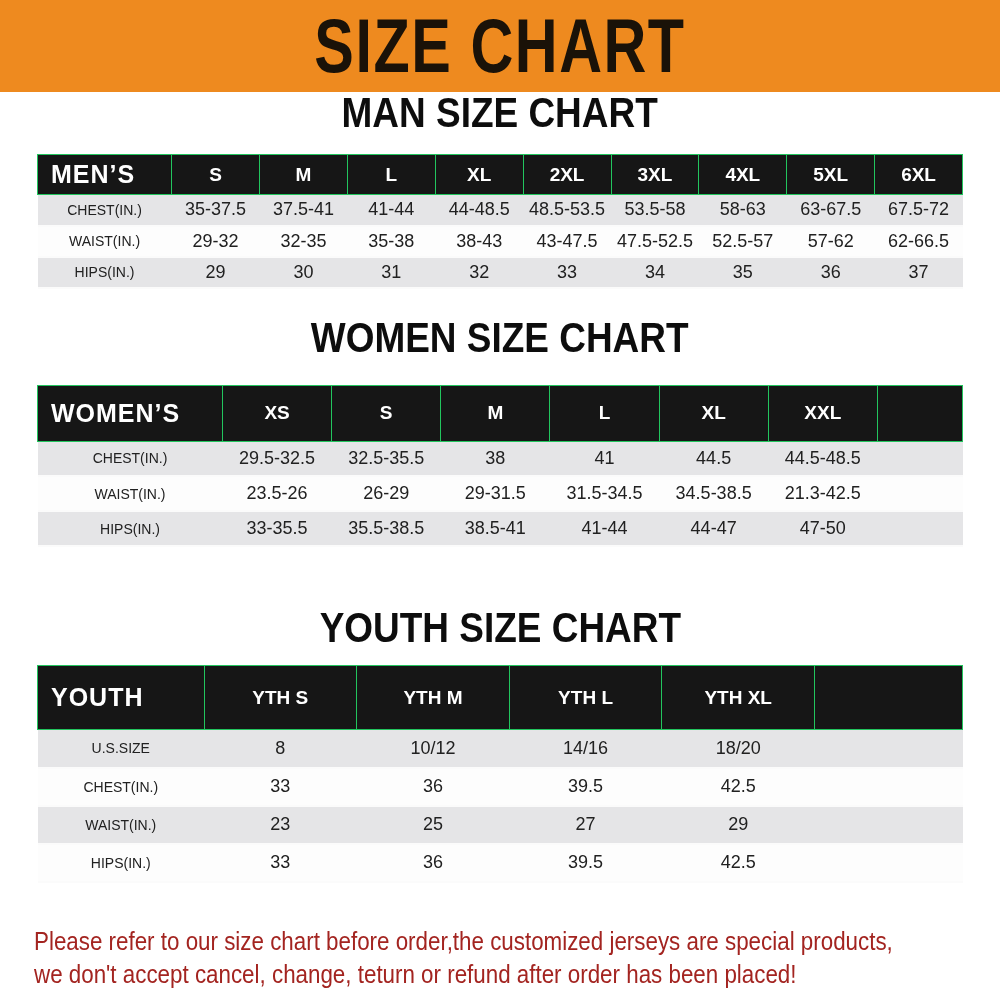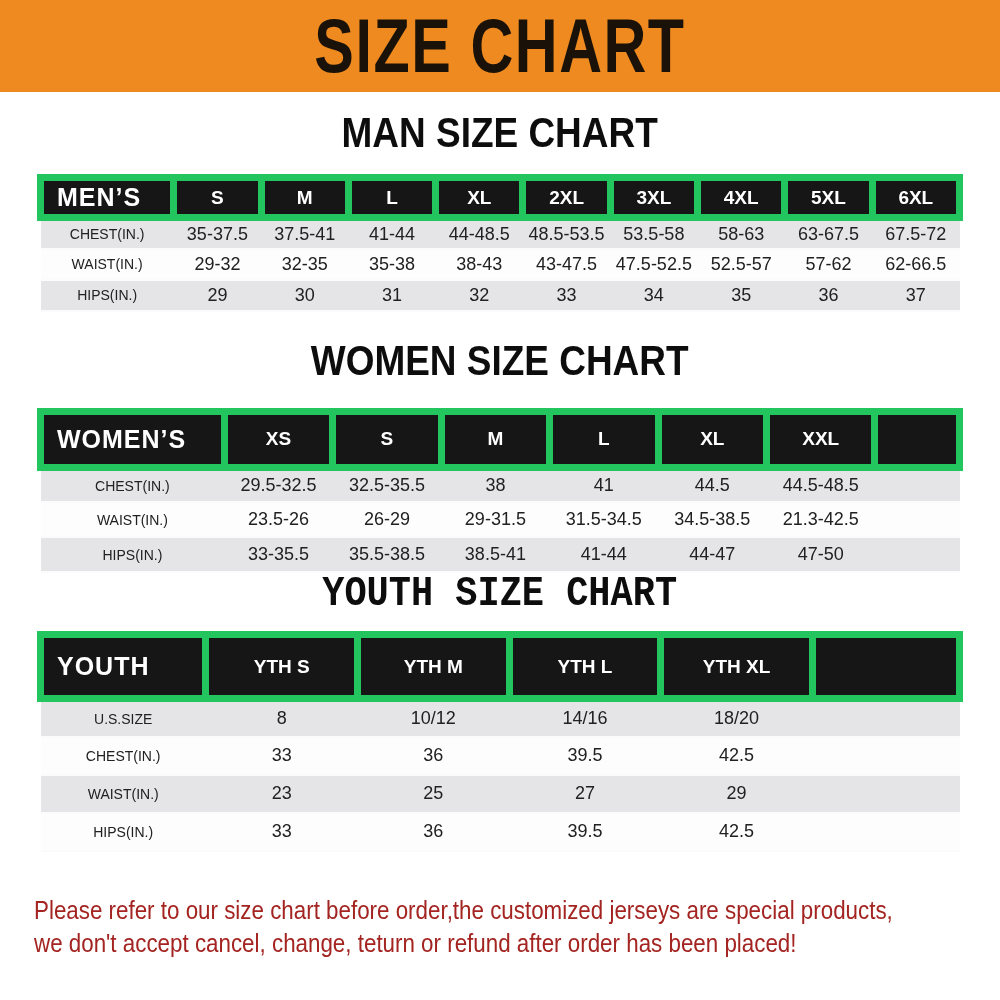--- a/index.html
+++ b/index.html
@@ -12,29 +12,29 @@
   .banner-title { font-size:76px; font-weight:bold; color:#1a1208;
     letter-spacing:2px; transform:scaleX(0.78); transform-origin:center;
     white-space:nowrap; line-height:1; }
 
   
   .section-title { text-align:center; height:42px; display:flex;
     align-items:center; justify-content:center; }
   .section-title span { font-size:42px; font-weight:bold; color:#0d0d0d;
     letter-spacing:0px; transform:scaleX(0.88); transform-origin:center;
     white-space:nowrap; line-height:1; }
-  .sec-man   .section-title { margin-top:20px; margin-bottom:20px; }
+  .sec-man   .section-title { margin-bottom:20px; }
   .sec-women .section-title { margin-top:28px; margin-bottom:26px;text-align:center; }
-  .sec-youth .section-title { margin-bottom:16px;font-family:Liberation Mono, monospace; }
+  .sec-youth .section-title { margin-top:60px; margin-bottom:16px; }
 
   
   table.size-table { width:926px; margin:0 auto; border-collapse:collapse;
     table-layout:fixed; }
   table.size-table thead th { background:#161616; color:#ffffff;
-    border:7px solid #22c55e; }
+    border:1px solid #22c55e; }
   th.corner-cell { text-align:left; padding-left:13px; font-size:25px;
     font-weight:bold; letter-spacing:1px; }
   th.col-head { text-align:center; font-size:19px; font-weight:bold; }
   tbody td { text-align:center; font-size:18px; color:#212121; }
   td.row-label { font-size:14px; color:#212121; }
   tbody tr { border-bottom:2px solid #fbfbfb; }
   tbody tr.alt { background:#E5E5E7; }
   tbody tr.plain { background:#FDFDFD; }
 
   

